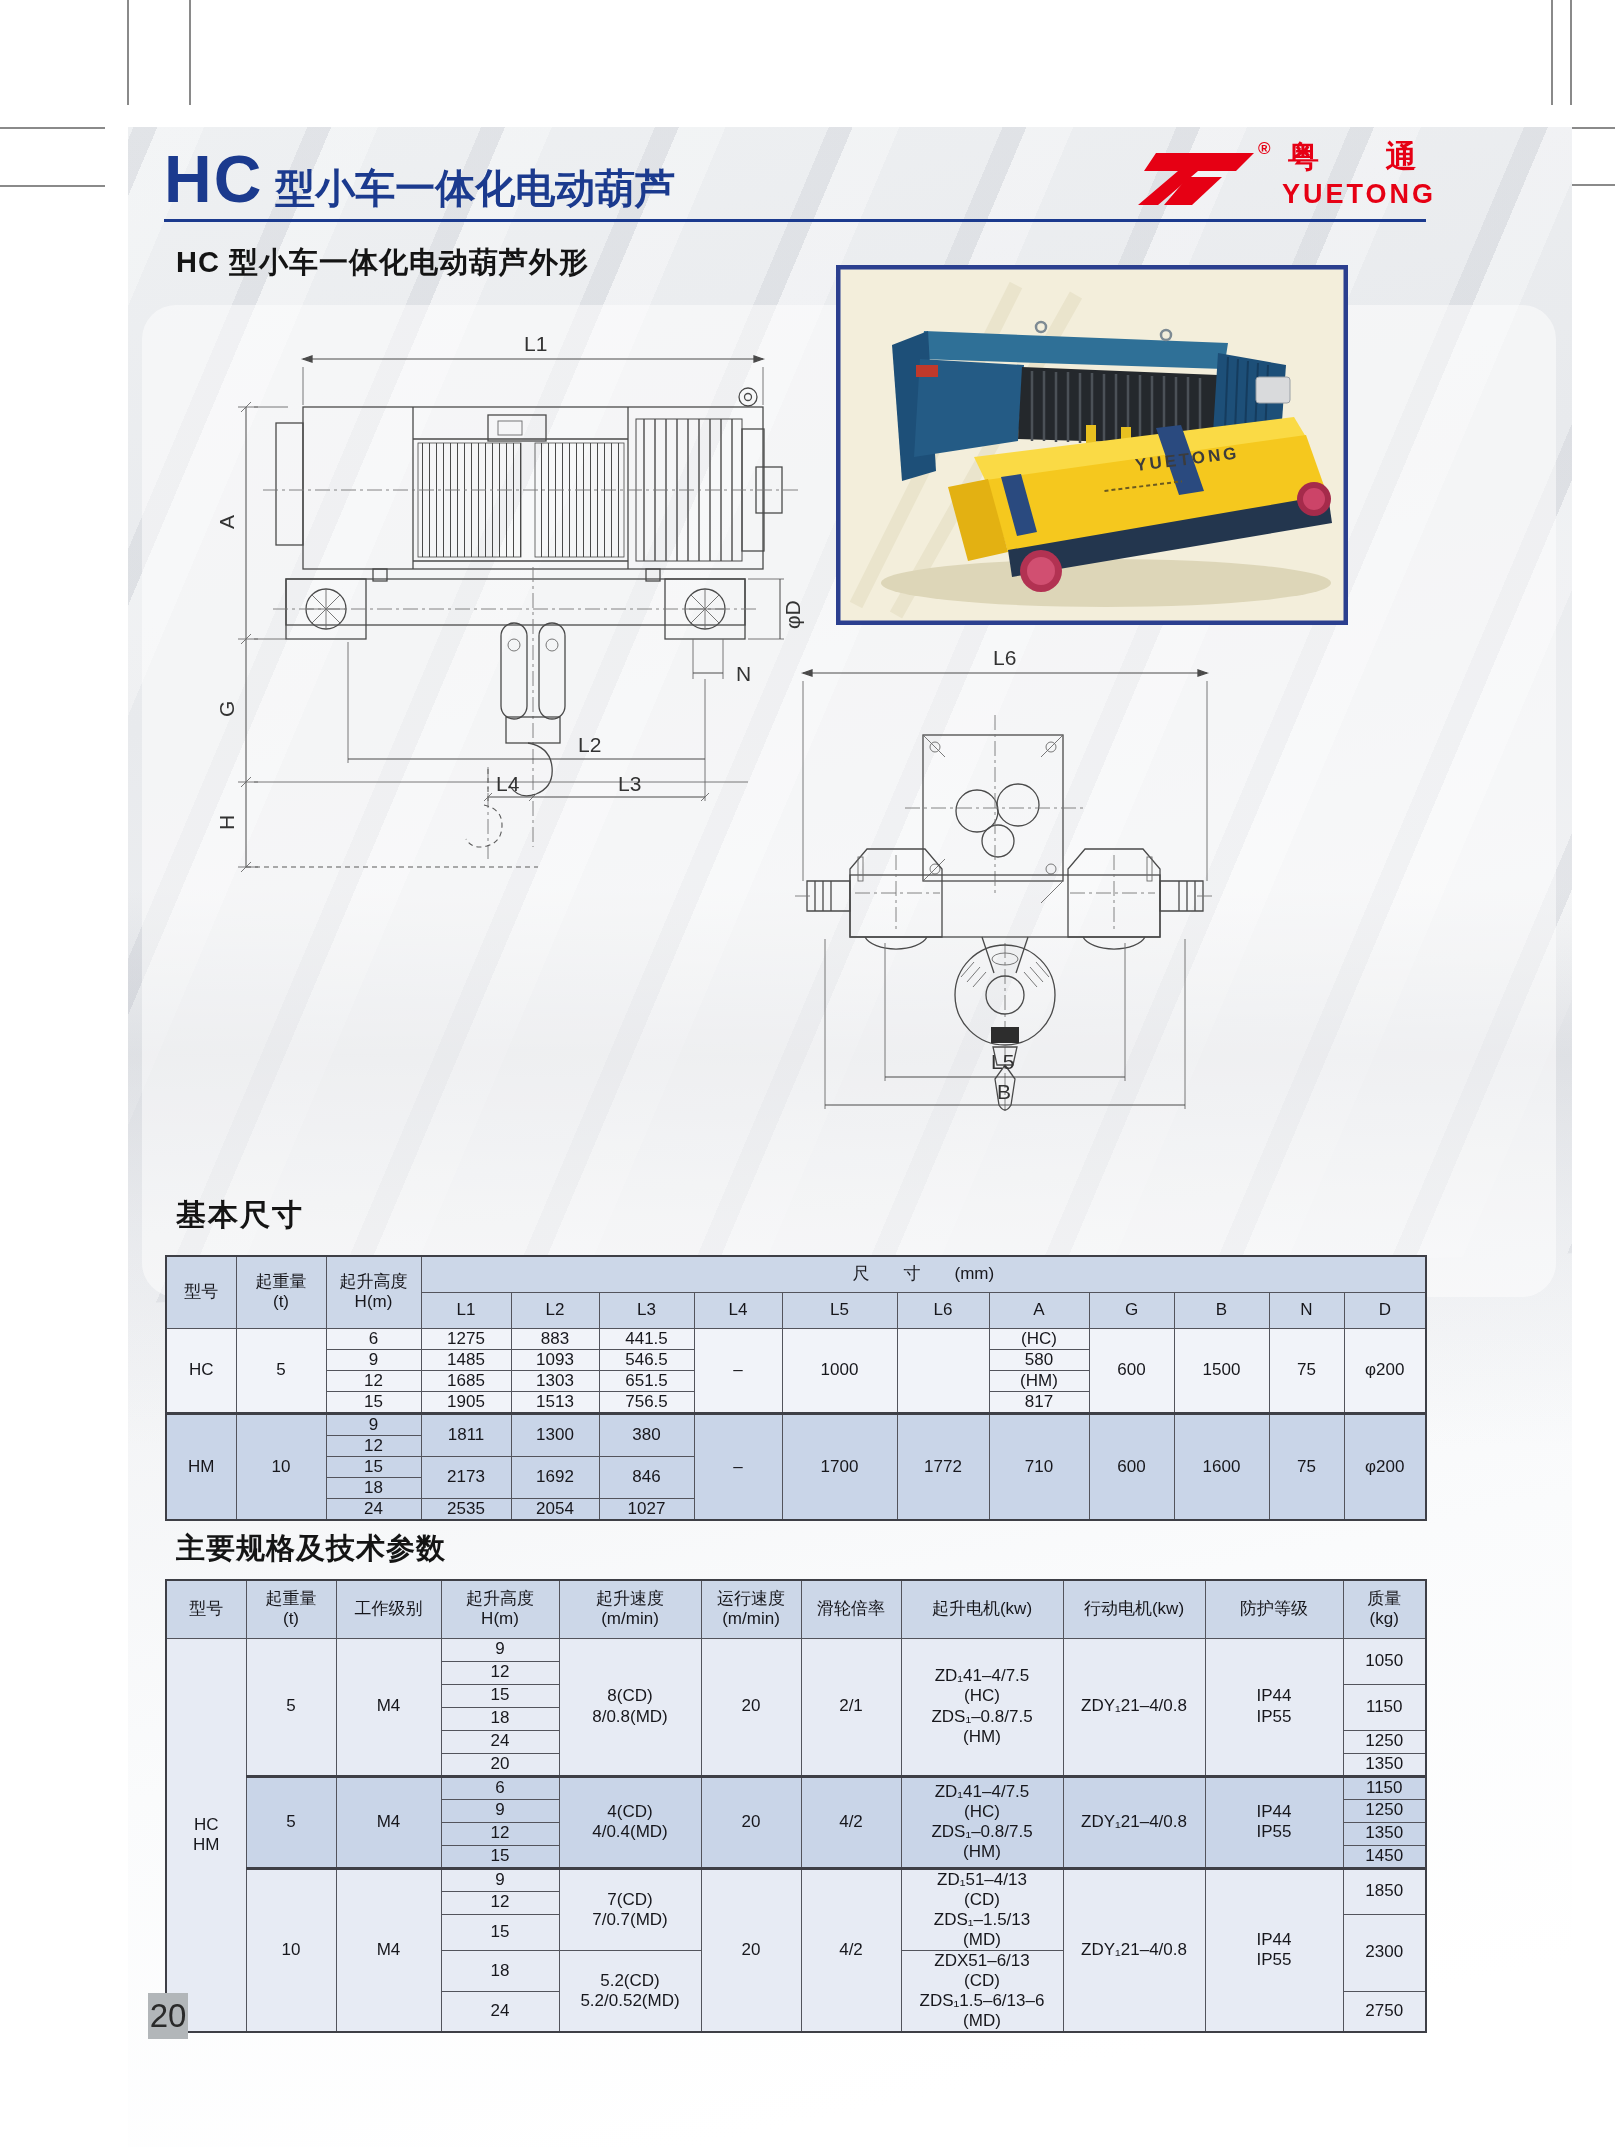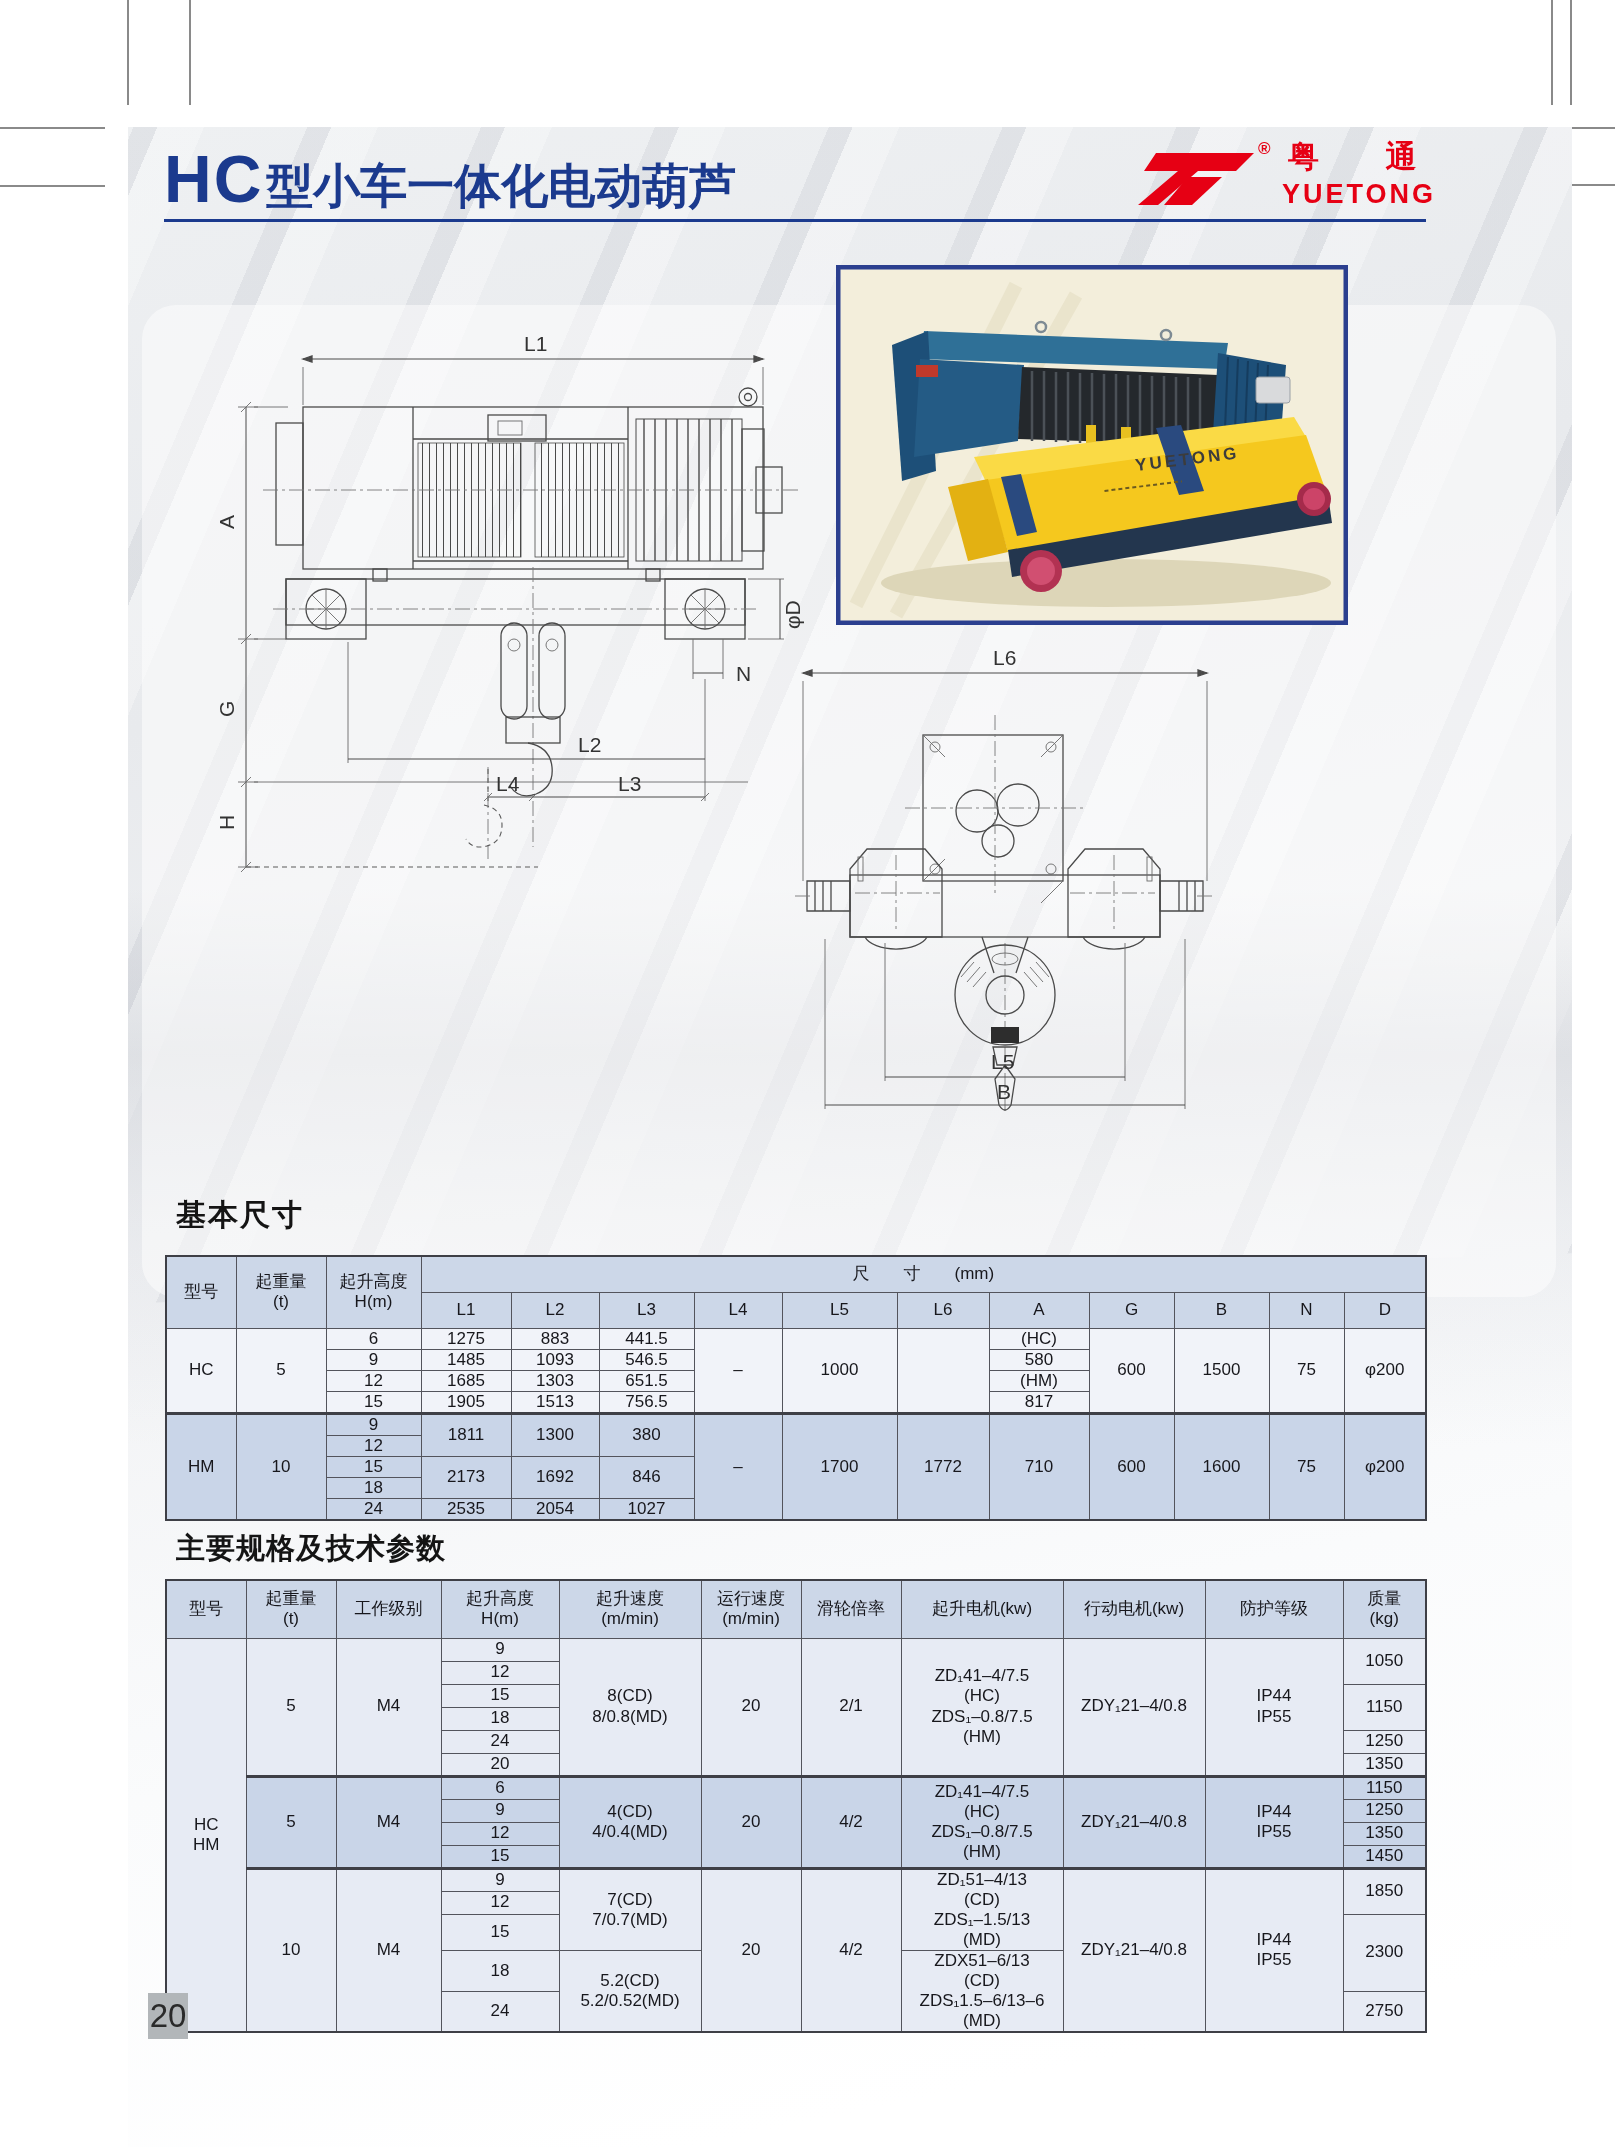--- a/index.html
+++ b/index.html
@@ -17,21 +17,21 @@
         background:repeating-linear-gradient(115deg,rgba(255,255,255,0) 0 95px,rgba(176,180,190,0.20) 95px 117px,rgba(255,255,255,0.30) 117px 160px);
         transform:rotate(-2deg);}
   .page .midband{position:absolute;left:0;top:760px;width:1444px;height:560px;
         background:linear-gradient(180deg,rgba(255,255,255,0) 0%,rgba(150,156,168,0.22) 30%,rgba(185,190,200,0.16) 60%,rgba(255,255,255,0) 100%);}
   .soft-panel{position:absolute;left:14px;top:178px;width:1414px;height:992px;
         background:rgba(253,253,254,0.55);border-radius:34px;}
 
   
   .hdr{position:absolute;left:36px;top:14px;white-space:nowrap;}
   .hdr-model{font-size:66px;font-weight:bold;color:#1b3a8e;letter-spacing:2px;}
-  .hdr-title{font-size:47px;font-weight:bold;color:#1b3a8e;margin-left:3px;}
+  .hdr-title{font-size:40px;font-weight:bold;color:#1b3a8e;margin-left:12px;}
   .hdr-rule{position:absolute;left:36px;top:92px;width:1262px;height:3px;background:#1b3a8e;}
 
   .logo{position:absolute;left:1008px;top:6px;width:300px;height:84px;}
   .logo-mark{position:absolute;left:0;top:14px;}
   .logo-reg{position:absolute;left:122px;top:6px;color:#e60014;font-size:17px;font-weight:bold;}
   .logo-cn{position:absolute;left:152px;top:3px;color:#e60014;font-size:31px;font-weight:bold;word-spacing:58px;white-space:pre;}
   .logo-en{position:absolute;left:146px;top:46px;color:#e60014;font-size:27px;font-weight:bold;letter-spacing:3px;}
 
   .sec-title{position:absolute;left:48px;top:116px;font-size:29px;font-weight:bold;color:#141414;letter-spacing:1px;}
   .t1-title{position:absolute;left:48px;top:1068px;font-size:30px;font-weight:bold;color:#141414;letter-spacing:2px;}
@@ -99,20 +99,21 @@
     <svg class="logo-mark" width="130" height="62" viewBox="0 0 130 62">
       <polygon points="20,6 118,6 100,24 62,24 22,58 2,58 42,24 8,24" fill="#e60014"></polygon>
       <polygon points="52,30 86,30 56,58 28,58" fill="#e60014"></polygon>
     </svg>
     <span class="logo-reg">®</span>
     <div class="logo-cn">粤 通</div>
     <div class="logo-en">YUETONG</div>
   </div>
   <div class="hdr-rule"></div>
 
+  <div class="sec-title">HC 型小车一体化电动葫芦外形</div>
 
   <svg class="svg-side" width="620" height="550" viewBox="0 0 620 550">
     <defs>
       <pattern id="hv" width="7" height="8" patternUnits="userSpaceOnUse">
         <path d="M3.5,0 V8" stroke="#4a4a4a" stroke-width="1"></path>
       </pattern>
       <pattern id="hv2" width="11" height="8" patternUnits="userSpaceOnUse">
         <path d="M5,0 V8" stroke="#4a4a4a" stroke-width="1.4"></path>
       </pattern>
     </defs>

